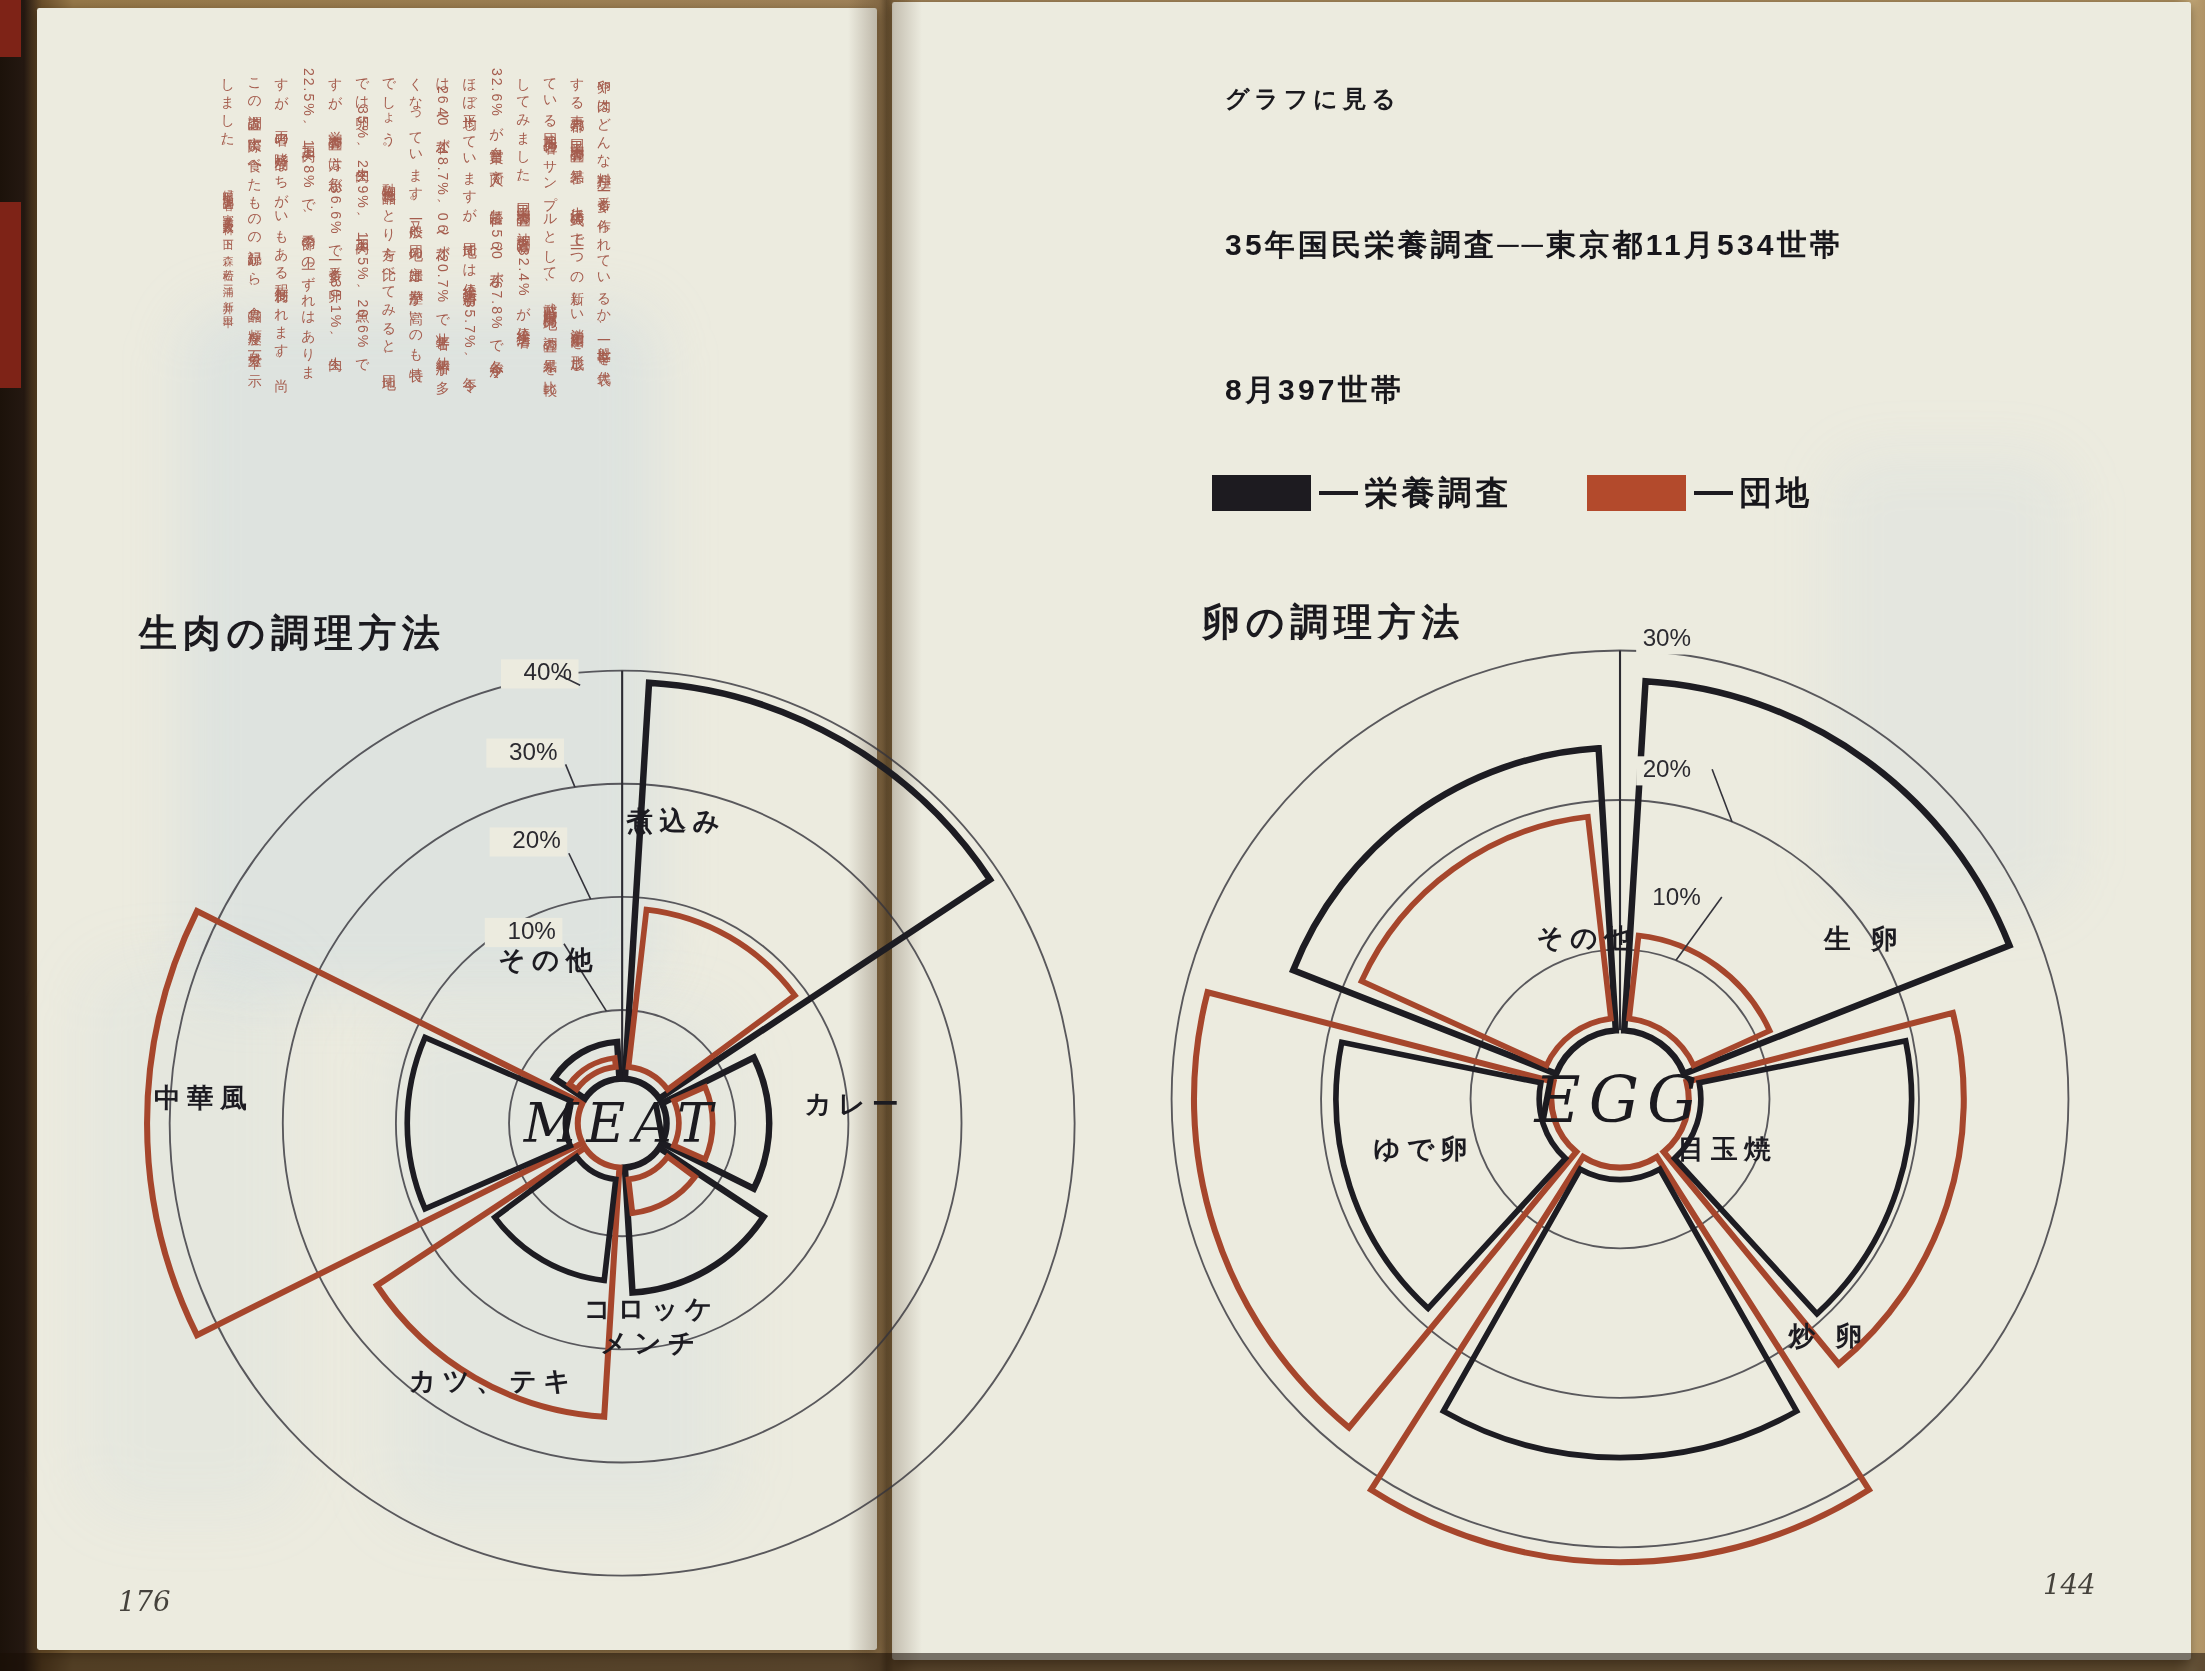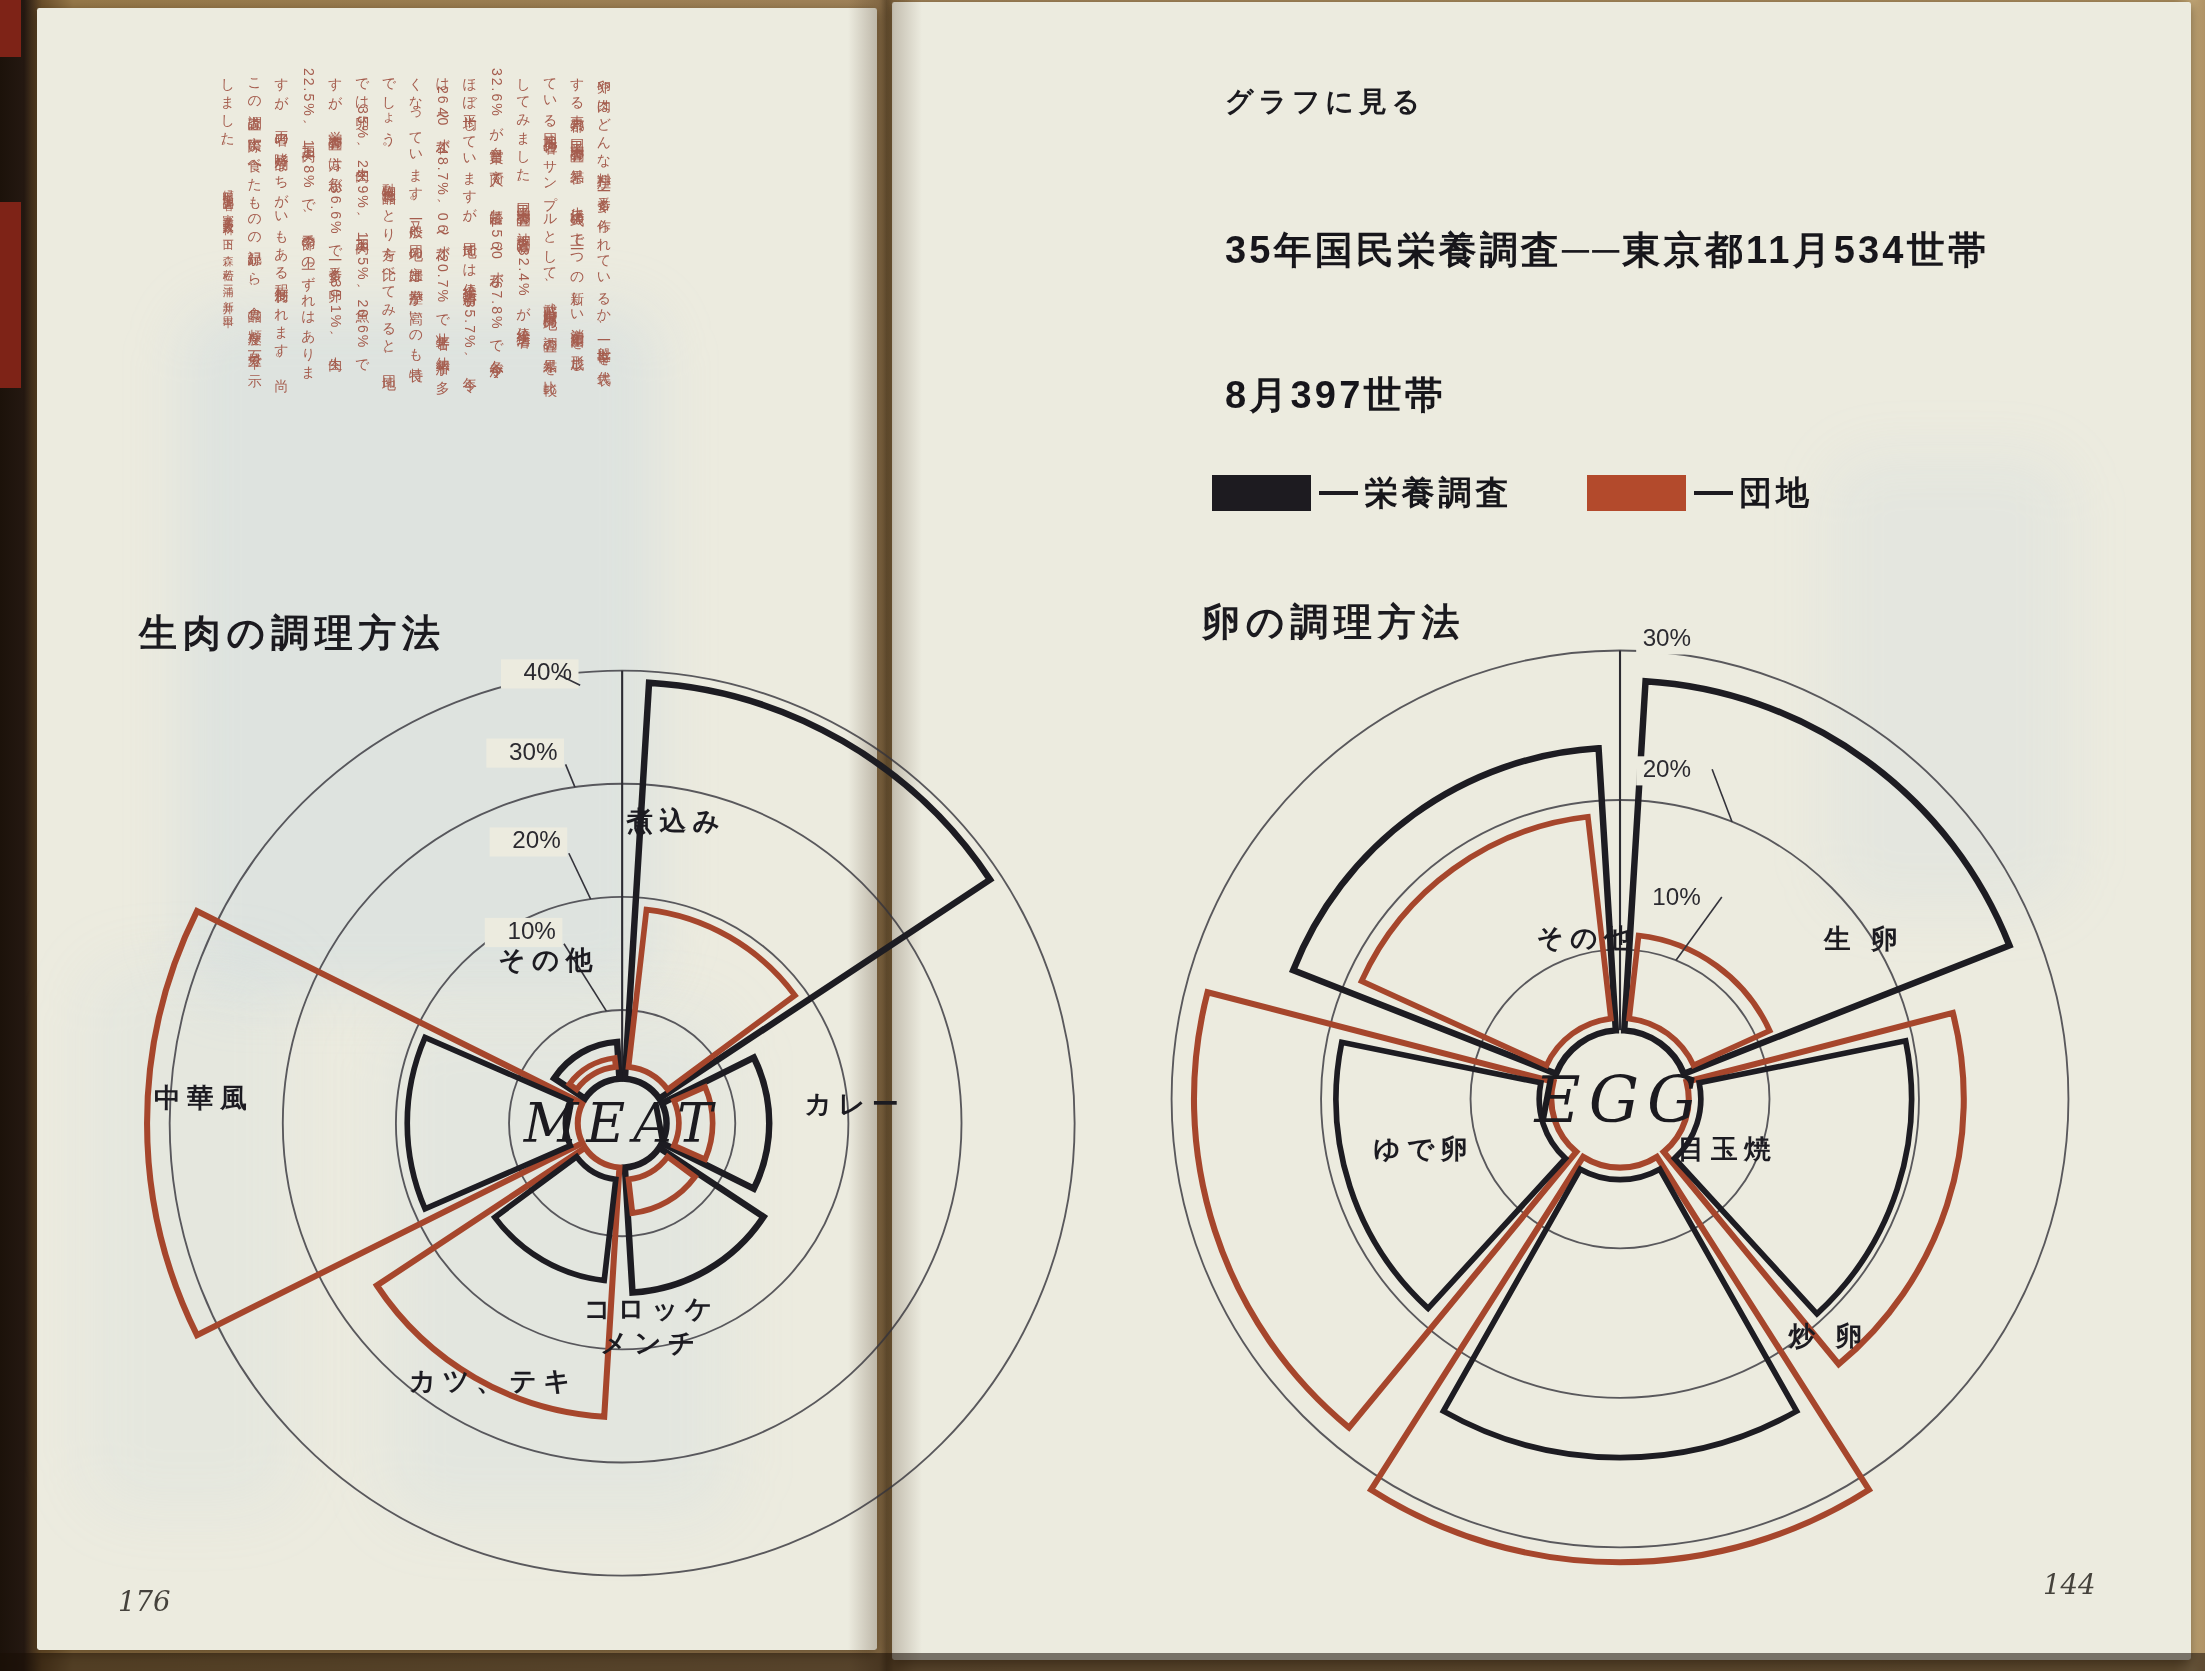--- a/index.html
+++ b/index.html
@@ -28,23 +28,23 @@
     writing-mode:vertical-rl;text-orientation:mixed;
     font-size:14px;line-height:1.92;letter-spacing:2px;color:#a55d4e;}
   .vtext .credits{font-size:11px;letter-spacing:1.6px;color:#a55d4e;}
   .chart-title{position:absolute;font-weight:bold;color:#1b1a1f;font-size:38px;letter-spacing:5.7px;}
   .chart-title.left{left:102px;top:600px;}
   .chart-title.right{left:310px;top:595px;}
   .pageno{position:absolute;font-family:"DejaVu Serif",serif;font-style:italic;font-size:27.5px;color:#45423c;}
   .pageno.left{left:81px;top:1577px;}
   .pageno.right{left:1151px;top:1566px;}
   
-  .kicker{position:absolute;left:333px;top:81px;font-size:28px;font-weight:bold;color:#1b1a1f;letter-spacing:4.8px;}
+  .kicker{position:absolute;left:333px;top:81px;font-size:24px;font-weight:bold;color:#1b1a1f;letter-spacing:4.8px;}
   .main-title{position:absolute;left:380px;top:128px;font-size:47px;font-weight:bold;color:#141318;letter-spacing:10.5px;}
-  .sub{position:absolute;left:333px;font-size:38px;font-weight:bold;color:#17161b;letter-spacing:3.2px;}
+  .sub{position:absolute;left:333px;font-size:30px;font-weight:bold;color:#17161b;letter-spacing:3.2px;}
   .s1{top:223px;}
   .s2{top:296px;}
   .s3{top:368px;}
   .legend{position:absolute;left:320px;top:435px;display:flex;align-items:center;margin-top:34px;}
   .swatch{display:inline-block;width:99px;height:36px;}
   .ldash{display:inline-block;width:39px;height:4.8px;background:#1d1b20;margin:0 6.5px 0 8px;}
   .llabel{font-size:33px;font-weight:bold;color:#17161b;letter-spacing:4px;}
   .legend .gap{width:74px;}
   #charts{position:absolute;left:0;top:0;width:2205px;height:1671px;}
   .cat-label{font-family:"Liberation Sans",sans-serif;font-weight:bold;font-size:33px;letter-spacing:8px;fill:#1c1b21;}

